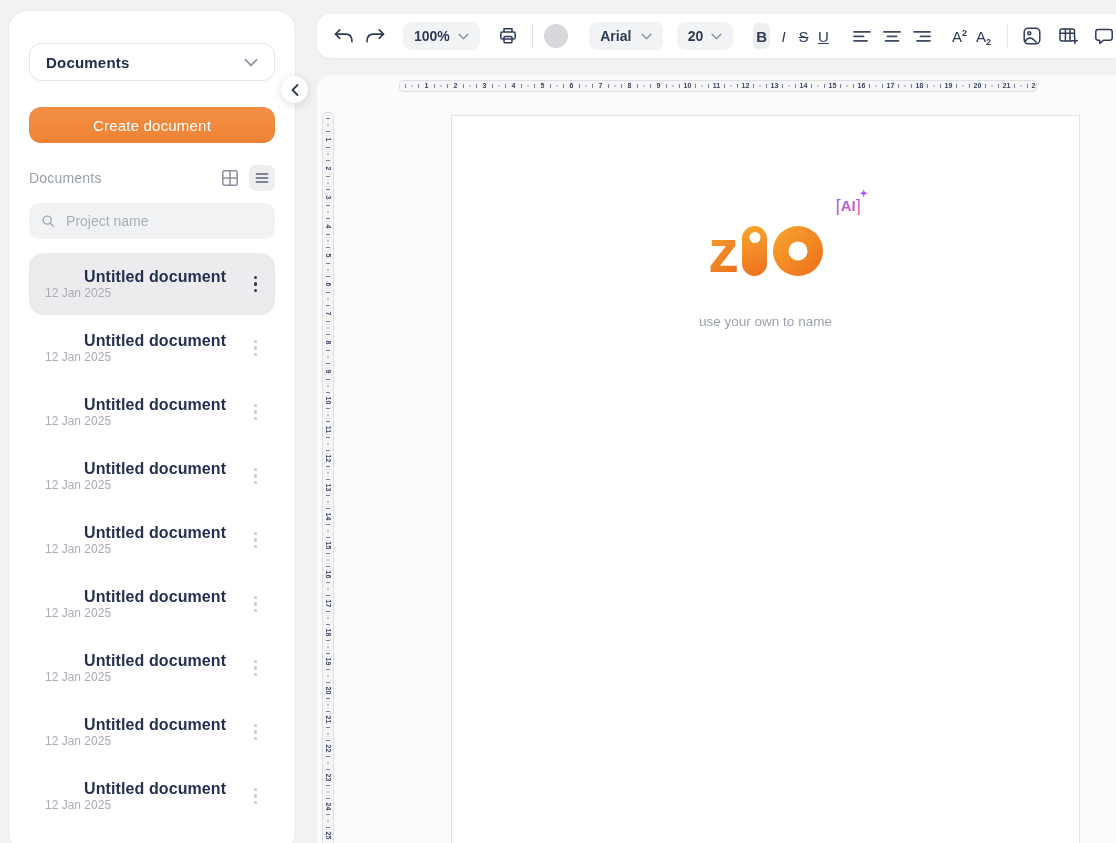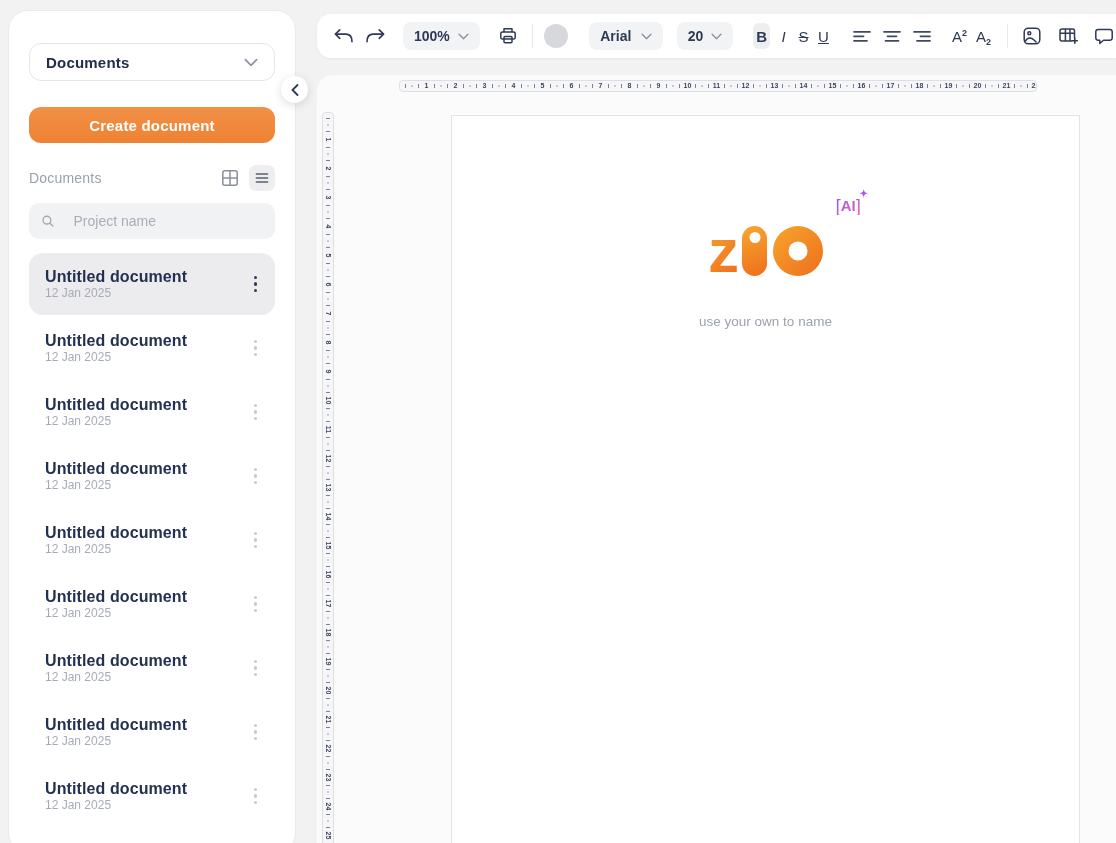--- a/index.html
+++ b/index.html
@@ -8,35 +8,35 @@
   button{font-family:inherit;border:none;background:none;cursor:pointer;padding:0;}
 
   
   .sidebar{position:absolute;left:8px;top:10px;width:288px;height:843px;background:#fff;
     border:1px solid #E9EAEC;border-radius:20px;box-sizing:border-box;padding:20px;}
   .workspace-select{margin-top:12px;height:38px;border:1px solid #E3E5E9;border-radius:12px;
     display:flex;align-items:center;justify-content:space-between;padding:0 16px;background:#fff;width:100%;box-sizing:border-box;}
   .workspace-select span{font-size:15px;font-weight:700;color:#212D4D;letter-spacing:.2px;}
   .chev{color:#8A91A0;}
   .create-btn{margin-top:26px;width:100%;height:36px;border-radius:12px;
-    background:linear-gradient(180deg,#F29045,#EE8233);color:#fff;font-size:15px;font-weight:700;letter-spacing:.2px;}
+    background:linear-gradient(180deg,#F29045,#EE8233);color:#fff;font-size:15px;font-weight:400;letter-spacing:.2px;}
   .section-row{margin-top:22px;display:flex;align-items:center;justify-content:space-between;}
   .section-row .lbl{font-size:14px;color:#9AA1AD;letter-spacing:.2px;}
   .view-toggles{display:flex;align-items:center;gap:6px;}
   .icon-btn{width:26px;height:26px;display:flex;align-items:center;justify-content:center;border-radius:7px;}
   .icon-btn.active{background:#EEEEF0;}
   .search{margin-top:12px;height:36px;background:#F1F2F4;border-radius:10px;display:flex;align-items:center;
-    gap:17px;padding:0 12px;box-sizing:border-box;}
+    gap:9px;padding:0 12px;box-sizing:border-box;}
   .search input{border:none;outline:none;background:transparent;font-size:14px;color:#3A465E;width:100%;font-family:inherit;}
   .search input::placeholder{color:#A8AEB9;}
   .doc-list{margin-top:14px;}
   .doc-item{height:62px;margin-bottom:2px;border-radius:14px;display:flex;align-items:center;
     justify-content:space-between;padding:0 14px 0 16px;}
   .doc-item.selected{background:#ECECEE;}
-  .doc-title{font-size:16px;font-weight:700;color:#243052;letter-spacing:.1px;}
+  .doc-title{font-size:16px;font-weight:700;color:#243052;letter-spacing:.1px;margin-left:39px;}
   .doc-date{font-size:12px;color:#A7ACB6;margin-top:0;}
   .kebab{display:flex;flex-direction:column;gap:3px;align-items:center;padding:4px;}
   .kebab i{width:3.5px;height:3.5px;border-radius:50%;background:#C7CAD0;}
   .doc-item.selected .kebab i{background:#2F3B55;}
 
   
   .collapse-btn{position:absolute;left:281px;top:76px;width:27px;height:27px;border-radius:50%;background:#fff;
     box-shadow:0 2px 8px rgba(31,41,70,.16);display:flex;align-items:center;justify-content:center;z-index:5;color:#2E3A55;}
 
   

